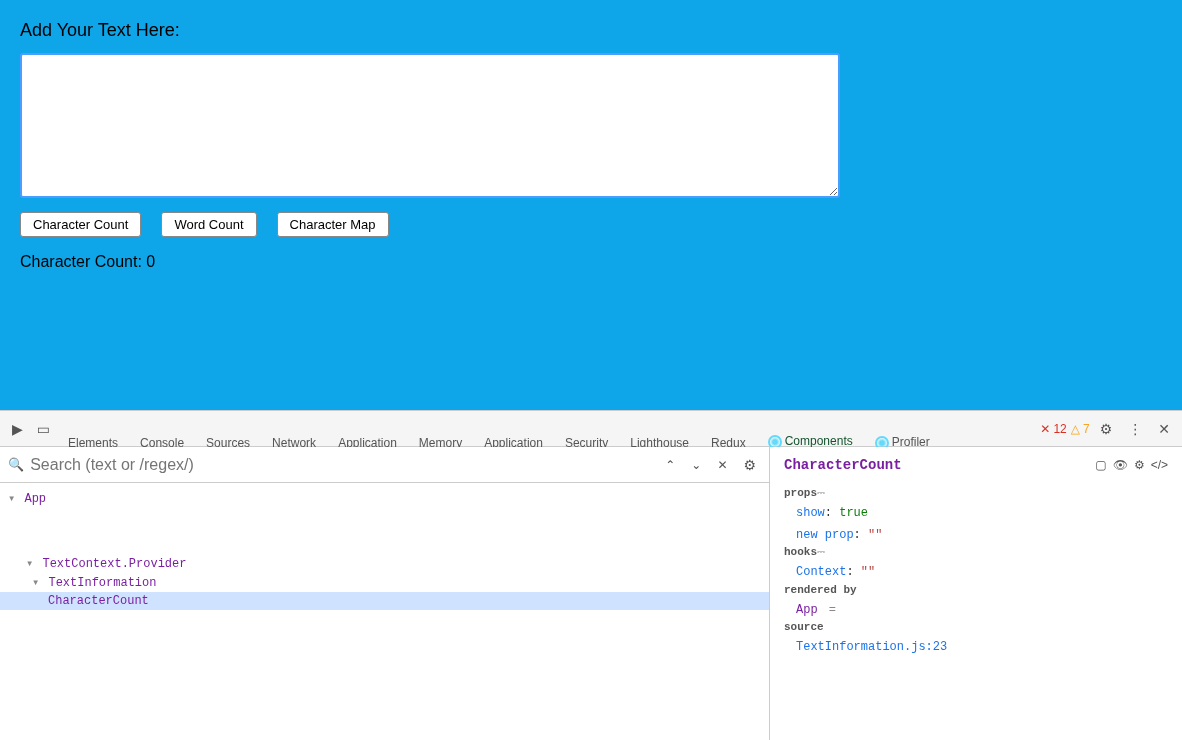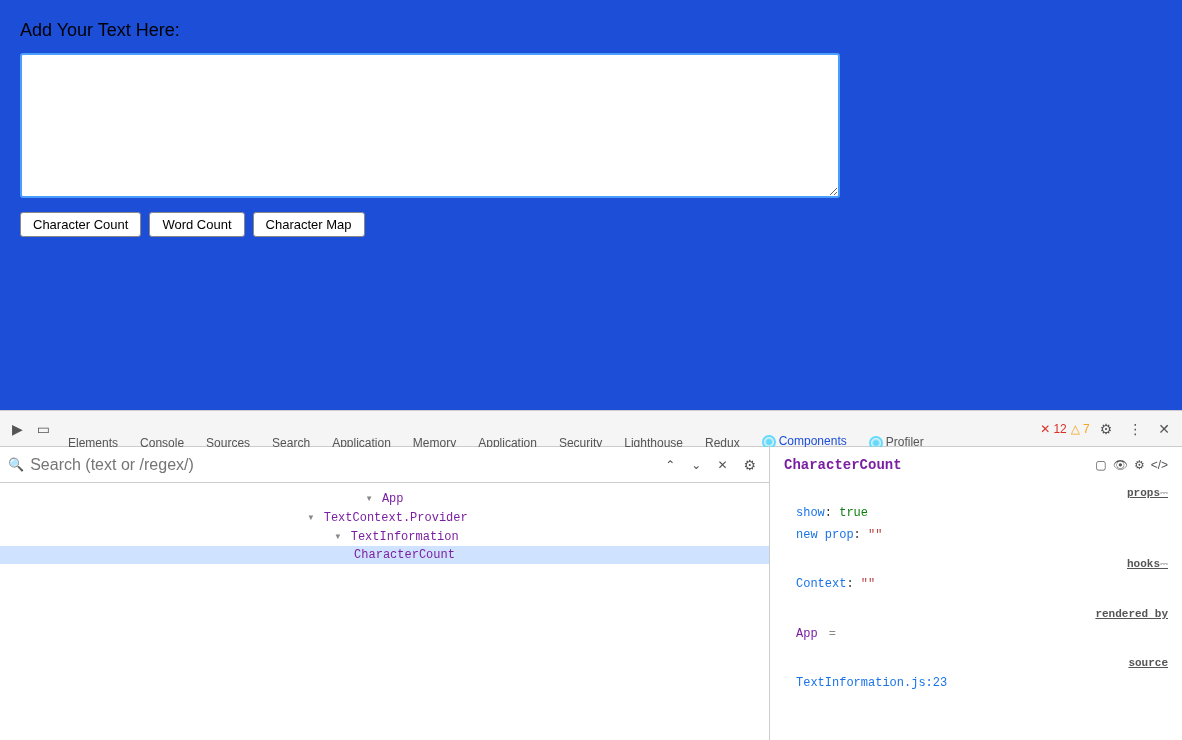--- a/index.html
+++ b/index.html
@@ -2,21 +2,21 @@
 <html><head>
   <meta charset="utf-8">
   <style>
     * { box-sizing: border-box; margin: 0; padding: 0; }
     body { font-family: Arial, sans-serif; background: #fff; width: 1182px; height: 740px; overflow: hidden; }
 
     
     #app-area {
       width: 100%;
       height: 410px;
-      background: #1d4ed8;
+      background: #0ea5e9;
       padding: 20px 20px 0 20px;
     }
 
     #app-label {
       font-size: 18px;
       font-weight: normal;
       margin-bottom: 12px;
       color: #000;
     }
 
@@ -27,21 +27,21 @@
       border-radius: 3px;
       padding: 10px;
       font-size: 14px;
       resize: both;
       outline: none;
       display: block;
     }
 
     #button-row {
       display: flex;
-      gap: 8px;
+      gap: 20px;
       margin-top: 14px;
     }
 
     .action-btn {
       border: 1px solid #888;
       background: #fff;
       padding: 4px 12px;
       font-size: 13px;
       border-radius: 3px;
       cursor: pointer;
@@ -92,21 +92,21 @@
       border: none;
       cursor: pointer;
       padding: 4px 10px;
       font-size: 12px;
       color: #555;
       border-radius: 3px;
       white-space: nowrap;
       margin-top: 28px;
     }
     .devtools-tab.active {
-      color: #1d4ed8;
+      color: #14532d;
       border-bottom: 2px solid #1a73e8;
       border-radius: 0;
     }
 
     .tab-separator { flex: 1; }
 
     .devtools-right-icons {
       display: flex;
       align-items: center;
       gap: 4px;
@@ -185,39 +185,38 @@
       font-size: 14px;
       color: #555;
     }
 
     #component-tree {
       flex: 1;
       overflow-y: auto;
       padding: 6px 0;
       font-family: 'Courier New', monospace;
       font-size: 12px;
-      text-align: center;
     }
 
     .tree-item {
       padding: 2px 8px;
       cursor: pointer;
       white-space: nowrap;
       color: #333;
     }
 
     .tree-item.selected {
       background: #cfe2ff;
     }
 
     .tree-arrow { color: #888; margin-right: 2px; }
 
     .tree-component { color: #7b1fa2; font-weight: 500; }
 
-    .indent-1 { padding-left: 14px; }
+    .indent-1 { padding-left: 26px; margin-top: 46px; }
     .indent-2 { padding-left: 32px; }
     .indent-3 { padding-left: 48px; }
 
     
     #right-panel {
       flex: 1;
       background: #fff;
       overflow-y: auto;
       padding: 10px 14px;
       font-family: 'Courier New', monospace;
@@ -245,25 +244,24 @@
       cursor: pointer;
       font-size: 12px;
       color: #555;
     }
 
     .section-header {
       color: #555;
       font-size: 11px;
       font-weight: 600;
       margin-bottom: 4px;
-      margin-top: 12px;
-      display: flex;
-      align-items: center;
-      justify-content: flex-end;
-      text-decoration: underline;
+      margin-top: 0;
+      display: flex;
+      align-items: center;
+      justify-content: flex-start;
     }
 
     .section-copy {
       background: none;
       border: none;
       cursor: pointer;
       font-size: 10px;
       color: #888;
     }
 
@@ -308,32 +306,33 @@
 <body>
 
 <div id="app-area">
   <div id="app-label">Add Your Text Here:</div>
   <textarea id="text-input" style=""></textarea>
   <div id="button-row">
     <button class="action-btn">Character Count</button>
     <button class="action-btn">Word Count</button>
     <button class="action-btn">Character Map</button>
   </div>
+  <div id="result-line">Character Count: 0</div>
 </div>
 
 <div id="devtools">
 
   <div id="devtools-topbar">
     <button class="devtools-icon-btn">▶</button>
     <button class="devtools-icon-btn">▭</button>
 
     <button class="devtools-tab">Elements</button>
     <button class="devtools-tab">Console</button>
     <button class="devtools-tab">Sources</button>
-    <button class="devtools-tab">Search</button>
+    <button class="devtools-tab">Network</button>
     <button class="devtools-tab">Application</button>
     <button class="devtools-tab">Memory</button>
     <button class="devtools-tab">Application</button>
     <button class="devtools-tab">Security</button>
     <button class="devtools-tab">Lighthouse</button>
     <button class="devtools-tab">Redux</button>
     <button class="devtools-tab active">
       <span class="react-icon"></span><span>Components</span>
     </button>
     <button class="devtools-tab">

